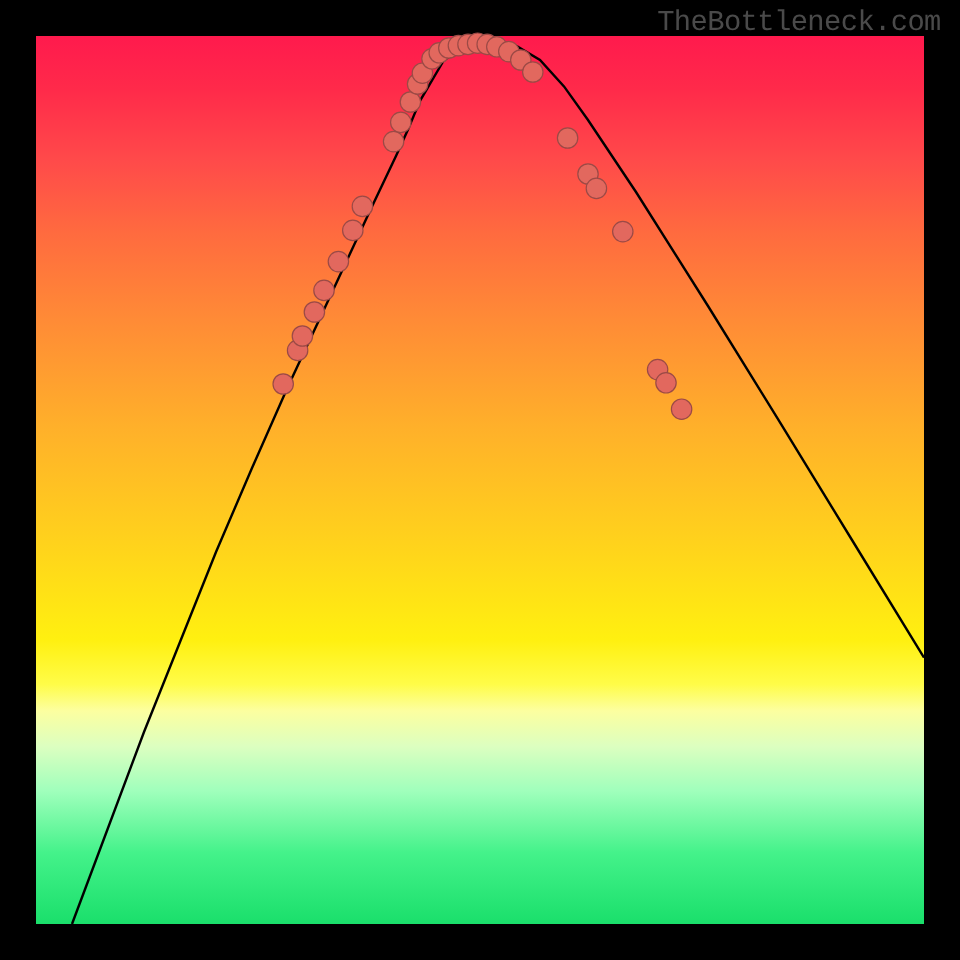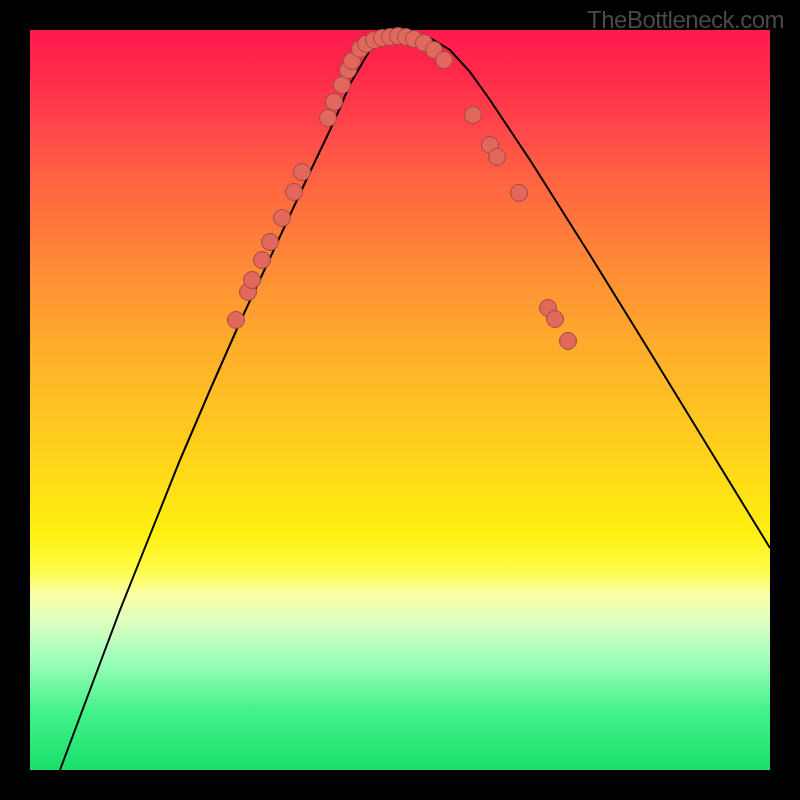--- a/index.html
+++ b/index.html
@@ -11,20 +11,21 @@
     background: #000;
     font-family: Arial, Helvetica, sans-serif;
   }
   .frame {
     position: absolute;
     top: 0;
     left: 0;
     width: 800px;
     height: 696px;
     background: #000;
+    font-family: Liberation Mono, monospace;
   }
   .plot-bg {
     position: absolute;
     top: 30px;
     left: 30px;
     width: 740px;
     height: 740px;
     background: linear-gradient(to bottom,
       #ff1a4d 0%,
       #ff2a4a 6%,

